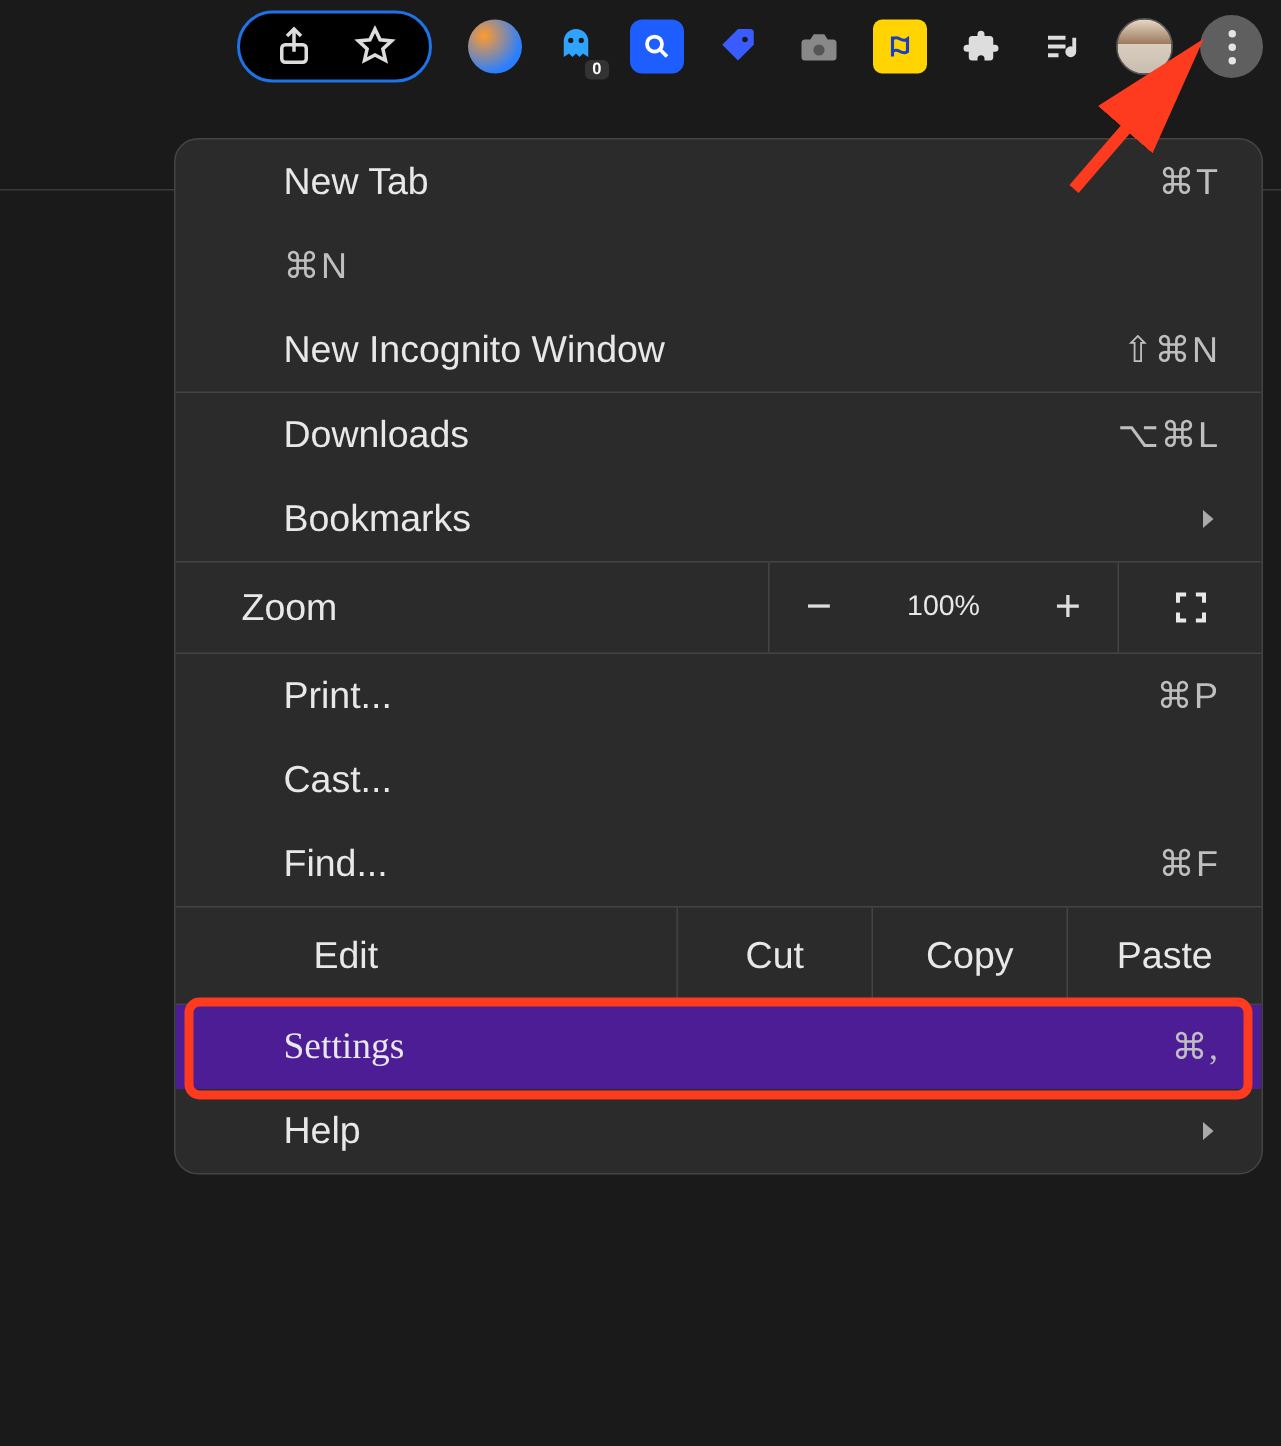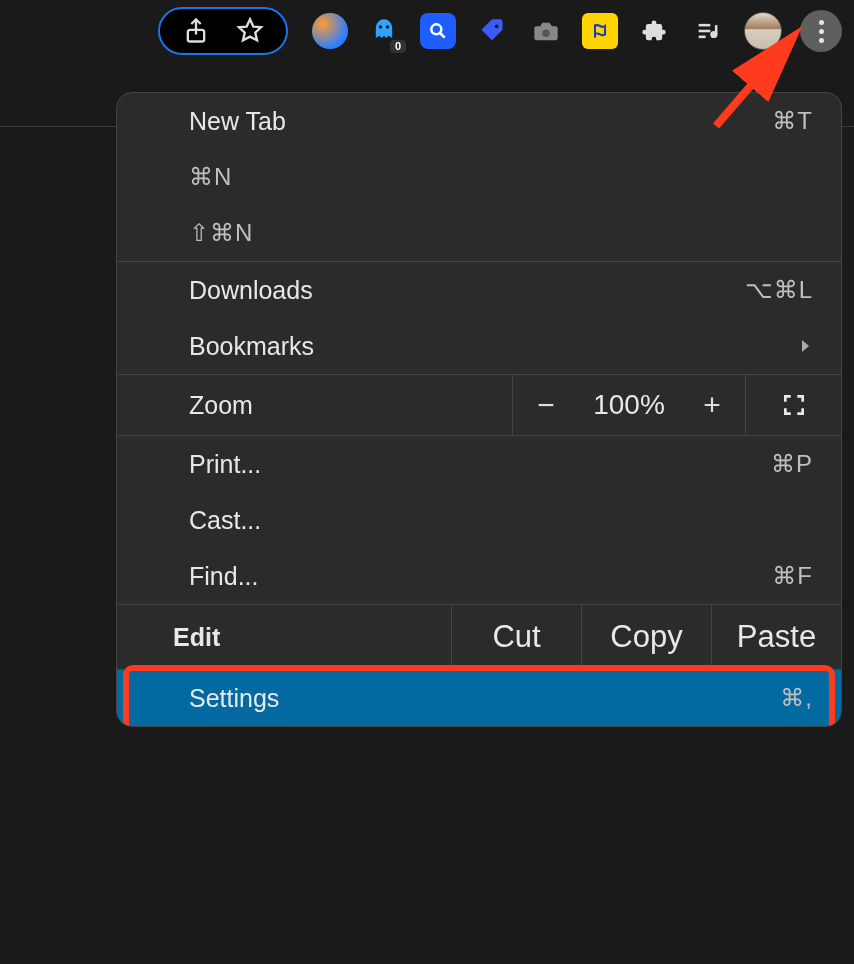--- a/index.html
+++ b/index.html
@@ -102,21 +102,22 @@
     margin-top: 30px;
   }
   .menu-item {
     display: flex;
     align-items: center;
     justify-content: space-between;
     height: 56px;
     padding: 0 28px 0 72px;
   }
   .menu-item.highlight {
-    background: #0369a1;
+    background: #4c1d95;
+    font-family: Liberation Serif, serif;
   }
   .menu-item .shortcut {
     color: #bfbfbf;
     font-size: 24px;
     letter-spacing: 1px;
     white-space: nowrap;
   }
   .menu-item .chev {
     color: #aaa;
     display:flex;
@@ -130,52 +131,52 @@
 
   
   .zoom-row {
     display: flex;
     height: 60px;
   }
   .zoom-label {
     flex: 1;
     display: flex;
     align-items: center;
-    padding-left: 72px;
+    padding-left: 44px;
   }
   .zoom-controls {
     display: flex;
     align-items: center;
     border-left: 1px solid #444;
   }
   .zoom-btn, .zoom-val, .fs-btn {
     display: flex;
     align-items: center;
     justify-content: center;
     height: 100%;
   }
   .zoom-btn { width: 66px; color:#ddd; font-size:30px; font-weight:300; }
-  .zoom-val { width: 100px; color:#e8e8e8; font-size:28px; }
+  .zoom-val { width: 100px; color:#e8e8e8; font-size:19px; }
   .fs-btn { width: 96px; border-left: 1px solid #444; }
   .fs-btn svg { width: 26px; height: 26px; color:#e8e8e8; }
 
   
   .edit-row {
     display: flex;
     height: 64px;
   }
   .edit-label {
-    flex: 1; display:flex; align-items:center; padding-left:56px;font-weight:bold;
+    flex: 1; display:flex; align-items:center; padding-left:92px;
   }
   .edit-btn {
     width: 130px;
     height: 100%;
     display:flex; align-items:center; justify-content:center;
     border-left: 1px solid #444;
-    font-size: 31px;
+    font-size: 25px;
   }
 
   
   .settings-highlight {
     position: absolute;
     left: 6px;
     right: 6px;
     border: 6px solid #ff3b1f;
     border-radius: 10px;
     height: 68px;
@@ -287,20 +288,21 @@
 <div class="menu">
 
   <div class="menu-item">
     <span>New Tab</span>
     <span class="shortcut">⌘T</span>
   </div>
   <div class="menu-item">
     <span class="shortcut">⌘N</span>
   </div>
   <div class="menu-item">
+    <span>New Incognito Window</span>
     <span class="shortcut">⇧⌘N</span>
   </div>
 
   <div class="sep"></div>
 
   <div class="menu-item">
     <span>Downloads</span>
     <span class="shortcut">⌥⌘L</span>
   </div>
   <div class="menu-item">
@@ -357,14 +359,22 @@
   <div class="sep"></div>
 
   <div style="position:relative">
     <div class="settings-highlight" style="top:-5px"></div>
     <div class="menu-item highlight">
       <span>Settings</span>
       <span class="shortcut">⌘,</span>
     </div>
   </div>
 
+  <div class="menu-item">
+    <span>Help</span>
+    <span class="chev">
+        <svg viewBox="0 0 16 16" fill="currentColor">
+          <path d="M5 2l7 6-7 6z"></path>
+        </svg>
+      </span>
+  </div>
 
 </div>
 
 </body></html>

